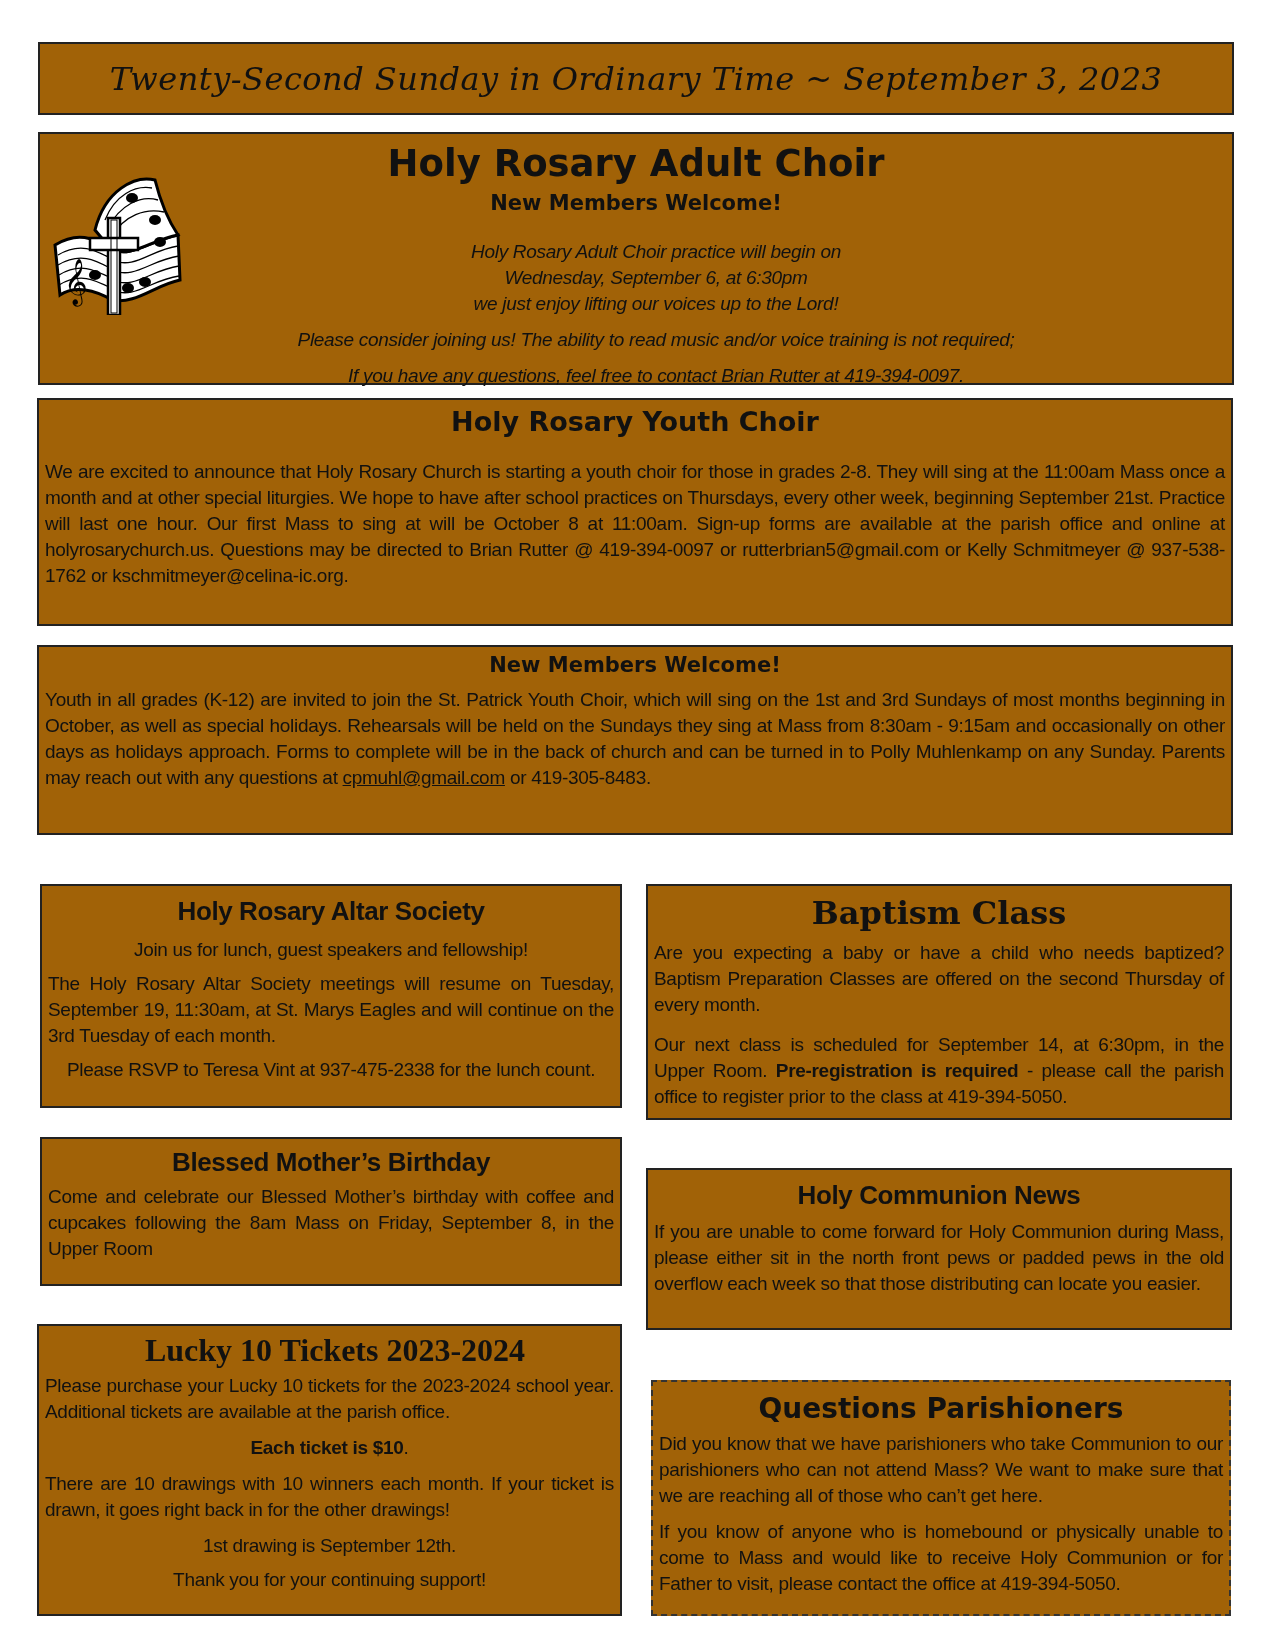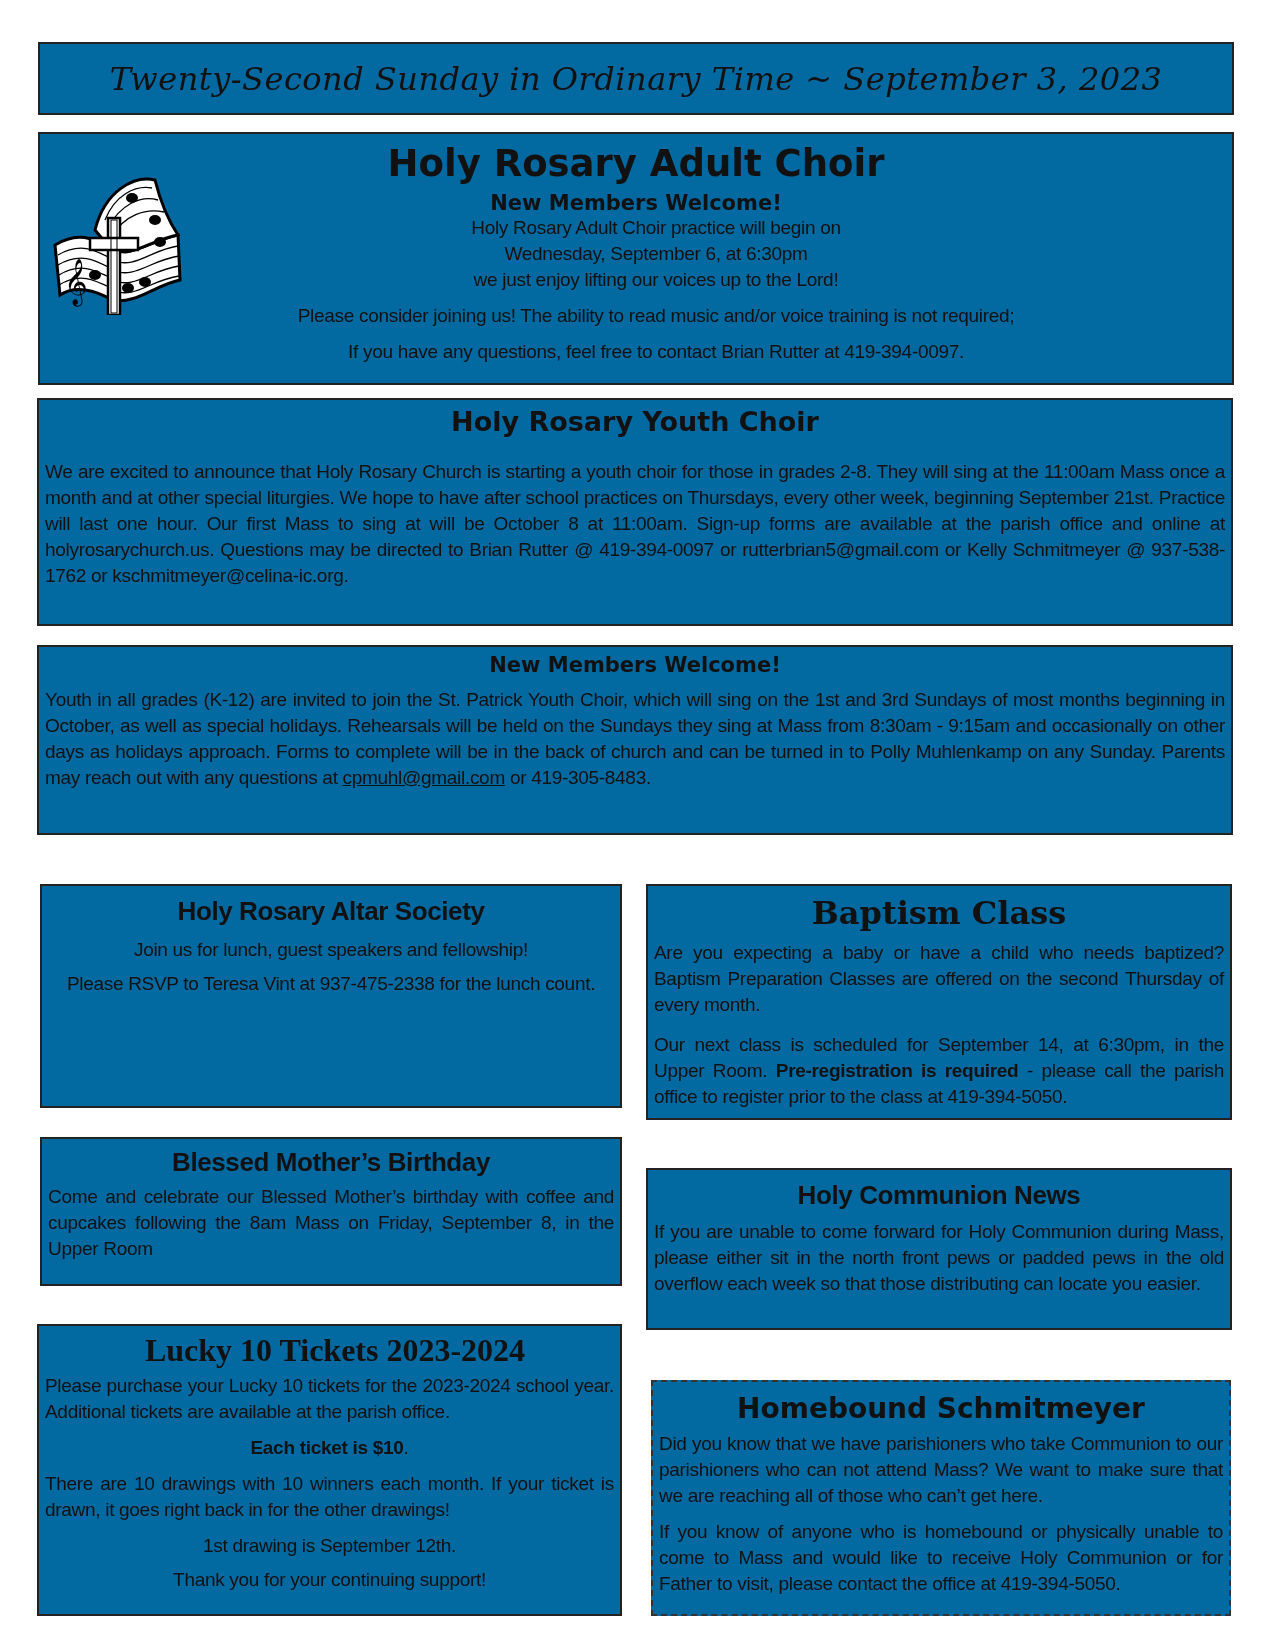--- a/index.html
+++ b/index.html
@@ -1,18 +1,18 @@
 <!DOCTYPE html>
 <html><head>
 <meta charset="utf-8">
 <style>
   * { box-sizing: border-box; margin: 0; padding: 0; }
   html, body { width: 1275px; height: 1651px; background: #ffffff; }
   body { position: relative; font-family: "Liberation Sans", sans-serif; color: #111; }
-  .box { position: absolute; border: 2px solid #222; background: #0369a1; }
+  .box { position: absolute; border: 2px solid #222; background: #a16207; }
   .title-box { left: 38px; top: 42px; width: 1196px; height: 73px; display: flex; align-items: center; justify-content: center; }
   .title-text { font-family: "DejaVu Serif", serif; font-size: 32px; letter-spacing: 0.5px; font-style: italic; font-weight: normal; }
   .comic-h { font-family: "DejaVu Sans", sans-serif; font-weight: bold; text-align: center; }
   .narrow { font-family: "Liberation Sans", sans-serif; font-size: 19px; line-height: 26px; transform-origin: left top; }
   .cond { letter-spacing: -0.3px; }
   p { margin: 0; }
   .center { text-align: center; }
   .justify { text-align: justify; }
   .h-arialbold { font-family: "Liberation Sans", sans-serif; font-weight: bold; font-size: 26px; text-align: center; letter-spacing: -0.4px; }
   .h-serifbold { font-family: "DejaVu Serif", serif; font-weight: bold; font-size: 32px; text-align: center; }
@@ -25,21 +25,21 @@
 </head>
 <body>
 
 <div class="box title-box">
   <div class="title-text">Twenty-Second Sunday in Ordinary Time ~  September 3, 2023</div>
 </div>
 
 <div class="box" style="left:38px; top:132px; width:1196px; height:253px;">
   <div class="comic-h" style="font-size:37px; margin-top:8px;">Holy Rosary Adult Choir</div>
   <div class="comic-h" style="font-size:21px; margin-top:6px;">New Members Welcome!</div>
-  <div class="narrow center cond" style="margin-top:0; padding-left:40px;">
+  <div class="narrow center cond" style="margin-top:24px; padding-left:40px;font-style:italic;">
     <p>Holy Rosary Adult Choir practice will begin on</p>
     <p>Wednesday, September 6, at 6:30pm</p>
     <p>we just enjoy lifting our voices up to the Lord!</p>
     <p style="margin-top:10px;">Please consider joining us! The ability to read music and/or voice training is not required;</p>
     <p style="margin-top:10px;">If you have any questions, feel free to contact Brian Rutter at 419-394-0097.</p>
   </div>
 </div>
 <svg class="icon-choir" viewBox="0 0 135 145">
 
   <path d="M5,75 C30,60 45,70 60,78 L62,130 C45,120 25,115 10,125 Z" fill="#fff" stroke="#000" stroke-width="3"></path>
@@ -80,20 +80,21 @@
 </div>
 
 <div class="box" style="left:37px; top:645px; width:1196px; height:190px;">
   <div class="comic-h" style="font-size:21px; margin-top:6px;">New Members Welcome!</div>
   <p class="narrow justify cond" style="margin:10px 6px 0 6px;"><span>Youth in all grades (K-12) are invited to join the St. Patrick Youth Choir, which will sing on the 1st and 3rd Sundays of most months beginning in October, as well as special holidays.  Rehearsals will be held on the Sundays they sing at Mass from 8:30am - 9:15am and occasionally on other days as holidays approach.  Forms to complete will be in the back of church and can be turned in to Polly Muhlenkamp on any Sunday.  Parents may reach out with any   questions at </span><u>cpmuhl@gmail.com</u><span> or 419-305-8483.</span></p>
 </div>
 
 <div class="box" style="left:40px; top:884px; width:582px; height:224px;">
   <div class="h-arialbold" style="margin-top:10px;">Holy Rosary Altar Society</div>
   <p class="narrow center cond" style="margin-top:10px;">Join us for lunch, guest speakers and fellowship!</p>
+  <p class="narrow justify cond" style="margin:8px 6px 0 6px;">The Holy Rosary Altar Society meetings will resume on Tuesday, September 19, 11:30am, at St. Marys Eagles and will continue on the 3rd Tuesday of each month.</p>
   <p class="narrow center cond" style="margin-top:8px;">Please RSVP to Teresa Vint at 937-475-2338 for the lunch count.</p>
 </div>
 
 <div class="box" style="left:646px; top:884px; width:586px; height:236px;">
   <div class="h-serifbold" style="margin-top:8px;">Baptism Class</div>
   <p class="narrow justify cond" style="margin:8px 6px 0 6px;">Are you expecting a baby or have a child who needs baptized? Baptism Preparation Classes are offered on the second Thursday of every month.</p>
   <p class="narrow justify cond" style="margin:14px 6px 0 6px;"><span>Our next class is scheduled for September 14, at 6:30pm, in the Upper Room. </span><b>Pre-registration is required</b><span> - please call the parish office to register prior to the class at 419-394-5050.</span></p>
 </div>
 
 <div class="box" style="left:40px; top:1137px; width:582px; height:149px;">
@@ -109,16 +110,16 @@
 <div class="box" style="left:37px; top:1324px; width:585px; height:292px;">
   <div class="h-timesbold" style="margin-top:6px;padding-left:11px;">Lucky 10  Tickets 2023-2024</div>
   <p class="narrow justify cond" style="margin:4px 6px 0 6px;">Please purchase your Lucky 10 tickets for the 2023-2024 school year. Additional tickets are available at the parish office.</p>
   <p class="narrow center cond" style="margin-top:10px;"><b>Each ticket is $10</b><span>.</span></p>
   <p class="narrow justify cond" style="margin:10px 6px 0 6px;">There are 10 drawings with 10 winners each month. If your ticket is drawn, it goes right back in for the other drawings!</p>
   <p class="narrow center cond" style="margin-top:10px;">1st drawing is September 12th.</p>
   <p class="narrow center cond" style="margin-top:8px;">Thank you for your continuing support!</p>
 </div>
 
 <div class="box dashed" style="left:651px; top:1380px; width:580px; height:236px;">
-  <div class="h-tahoma" style="margin-top:10px;">Homebound Schmitmeyer</div>
+  <div class="h-tahoma" style="margin-top:10px;">Questions Parishioners</div>
   <p class="narrow justify cond" style="margin:6px 6px 0 6px;">Did you know that we have parishioners who take Communion to our parishioners who can not attend Mass? We want to make sure that we are reaching all of those who can’t get here.</p>
   <p class="narrow justify cond" style="margin:10px 6px 0 6px;">If you know of anyone who is homebound or physically unable to come to Mass and would like to receive Holy Communion or for Father to visit, please contact the office at 419-394-5050.</p>
 </div>
 
 </body></html>

